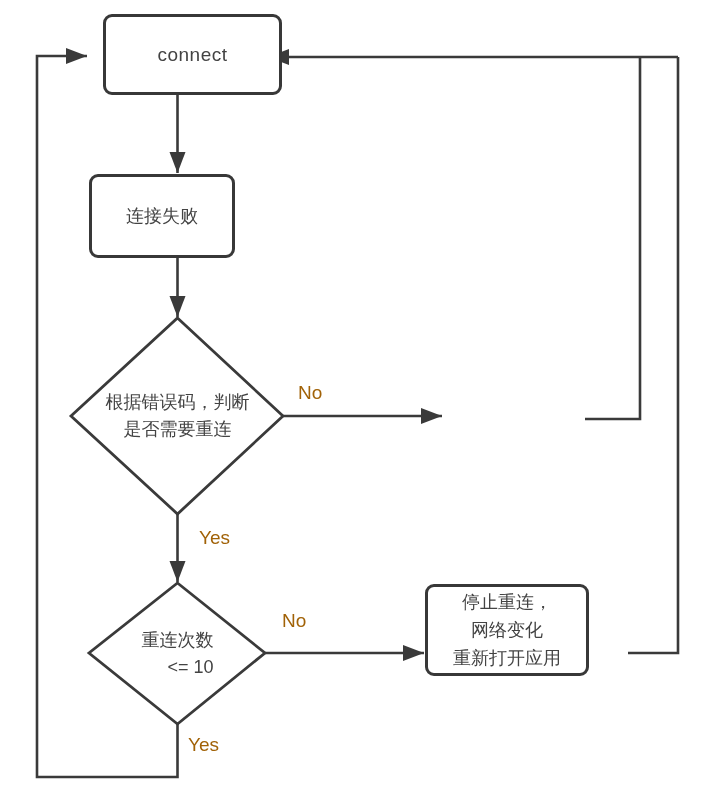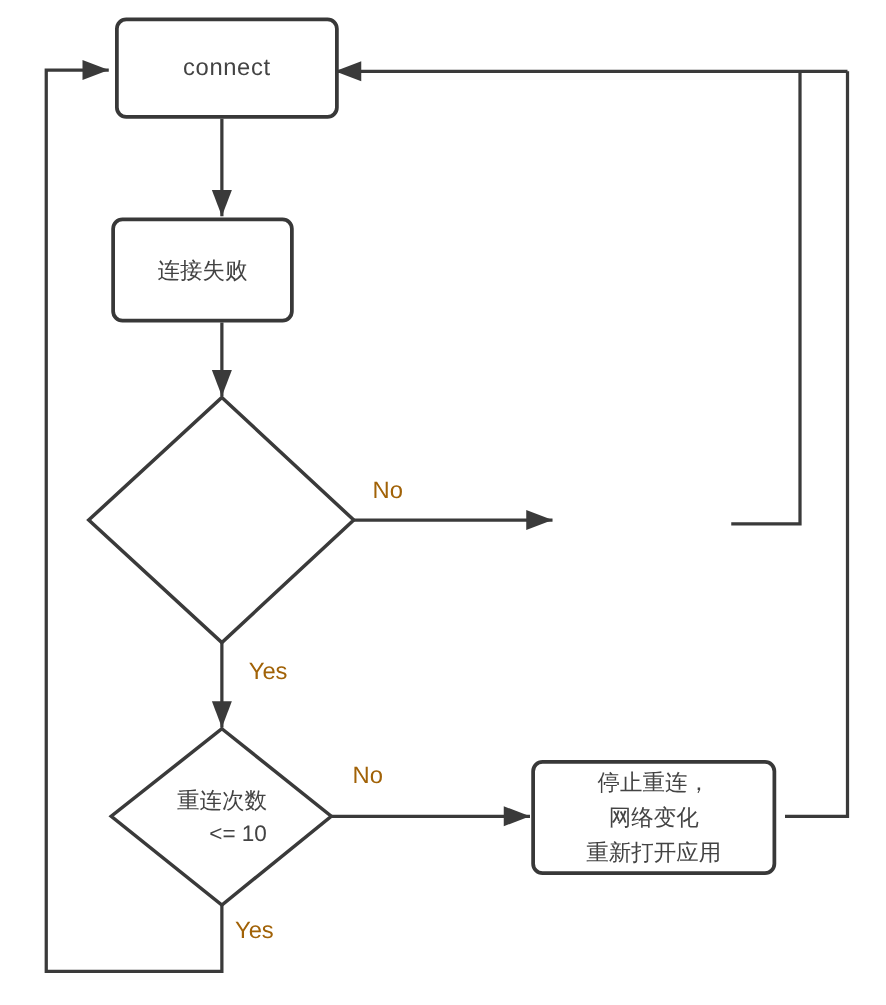--- a/index.html
+++ b/index.html
@@ -98,29 +98,31 @@
     <path class="edge" d="M177.5,514 L177.5,582" marker-end="url(#ah)"></path>
 
     <path class="edge" d="M265,653 L424,653" marker-end="url(#ah)"></path>
 
     <path class="edge" d="M177.5,724 L177.5,777 L37,777 L37,56 L87,56" marker-end="url(#ah)"></path>
 
     <polygon class="diamond" points="177.5,318 283,416 177.5,514 71,416"></polygon>
     <polygon class="diamond" points="177.5,583 265,653 177.5,724 89,653"></polygon>
   </svg>
 
-  <div class="node en" style="left:92px; top:14px; width:179px; height:81px;">connect</div>
+  <div class="node en" style="left:103px; top:14px; width:179px; height:81px;">connect</div>
 
   <div class="node" style="left:89px; top:174px; width:146px; height:84px;">连接失败</div>
 
 
-  <div class="node" style="left:425px; top:608px; width:196px; height:92px;">停止重连，
+  <div class="node" style="left:425px; top:584px; width:164px; height:92px;">停止重连，
 网络变化
 重新打开应用</div>
 
+  <div class="diamond-label" style="left:72px; top:318px; width:211px; height:196px;">根据错误码，判断
+是否需要重连</div>
 
   <div class="diamond-label" style="left:89px; top:583px; width:177px; height:141px;text-align:right;">重连次数
 &lt;= 10</div>
 
   <div class="edge-label" style="left:298px; top:382px;">No</div>
 
   <div class="edge-label" style="left:199px; top:527px;">Yes</div>
 
   <div class="edge-label" style="left:282px; top:610px;">No</div>
 

